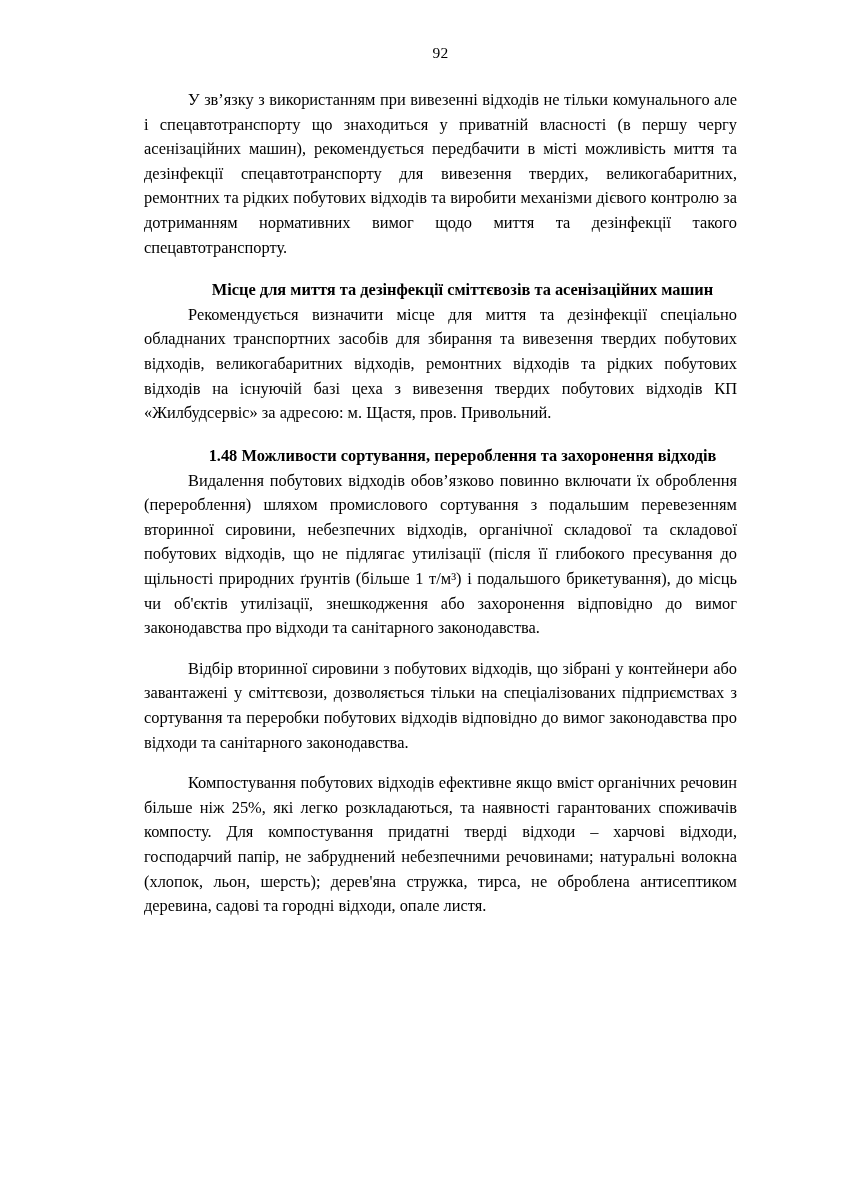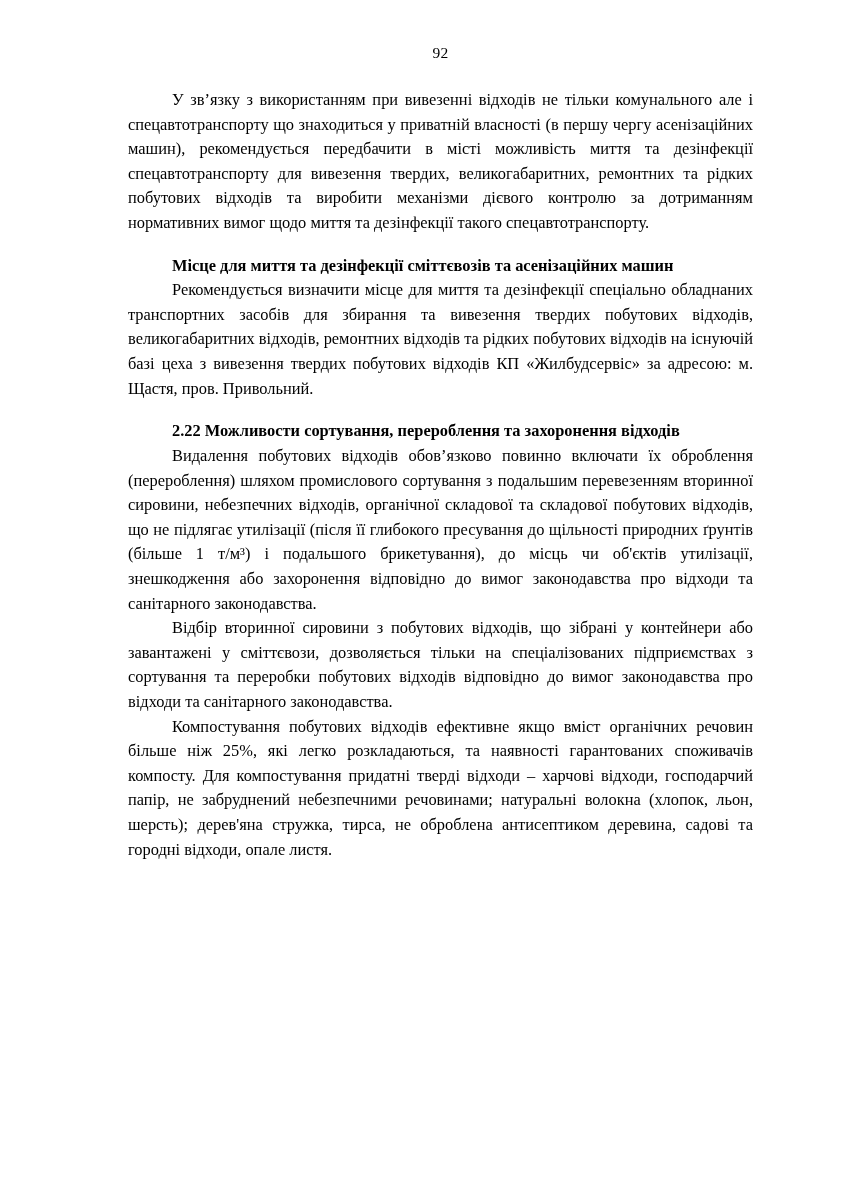--- a/index.html
+++ b/index.html
@@ -26,30 +26,30 @@
     margin: 0 0 26px 0;
     letter-spacing: 0.2px;
   }
   .doc-body {
     font-size: 16.4px;
     line-height: 1.5;
     text-align: justify;
     text-justify: inter-word;
   }
   p.para {
-    margin: 0;
+    margin: 16px;
     text-indent: 44px;
     text-align: justify;
     font-family: Liberation Serif, serif;
   }
   p.heading {
     margin: 18px 0 0 0;
     text-indent: 44px;
     font-weight: bold;
-    text-align: left;
+    text-align: center;
   }
   p.para + p.para {
     margin-top: 0;
   }
   p.heading + p.para {
     margin-top: 0;
   }
 </style>
 </head>
 <body>
@@ -59,21 +59,21 @@
   <div class="page-number">92</div>
 
   <div class="doc-body">
 
     <p class="para">У зв’язку з використанням при вивезенні відходів не тільки комунального але і спецавтотранспорту що знаходиться у приватній власності (в першу чергу асенізаційних машин), рекомендується передбачити в місті можливість миття та дезінфекції спецавтотранспорту для вивезення твердих, великогабаритних, ремонтних та рідких побутових відходів та виробити механізми дієвого контролю за дотриманням нормативних вимог щодо миття та дезінфекції такого спецавтотранспорту.</p>
 
     <p class="heading">Місце для миття та дезінфекції сміттєвозів та асенізаційних машин</p>
 
     <p class="para">Рекомендується визначити місце для миття та дезінфекції спеціально обладнаних транспортних засобів для збирання та вивезення твердих побутових відходів, великогабаритних відходів, ремонтних відходів та рідких побутових відходів на існуючій базі цеха з вивезення твердих побутових відходів КП «Жилбудсервіс» за адресою: м. Щастя, пров. Привольний.</p>
 
-    <p class="heading">2.22 Можливости сортування, перероблення та захоронення відходів</p>
+    <p class="heading">1.48 Можливости сортування, перероблення та захоронення відходів</p>
 
     <p class="para">Видалення побутових відходів обов’язково повинно включати їх оброблення (перероблення) шляхом промислового сортування з подальшим перевезенням вторинної сировини, небезпечних відходів, органічної складової та складової побутових відходів, що не підлягає утилізації (після її глибокого пресування до щільності природних ґрунтів (більше 1 т/м³) і подальшого брикетування), до місць чи об'єктів утилізації, знешкодження або захоронення відповідно до вимог законодавства про відходи та санітарного законодавства.</p>
 
     <p class="para">Відбір вторинної сировини з побутових відходів, що зібрані у контейнери або завантажені у сміттєвози, дозволяється тільки на спеціалізованих підприємствах з сортування та переробки побутових відходів відповідно до вимог законодавства про відходи та санітарного законодавства.</p>
 
 
     <p class="para">Компостування побутових відходів ефективне якщо вміст органічних речовин більше ніж 25%, які легко розкладаються, та наявності гарантованих споживачів компосту. Для компостування придатні тверді відходи – харчові відходи, господарчий папір, не забруднений небезпечними речовинами; натуральні волокна (хлопок, льон, шерсть); дерев'яна стружка, тирса, не оброблена антисептиком деревина, садові та городні відходи, опале листя.</p>
 
 
 

